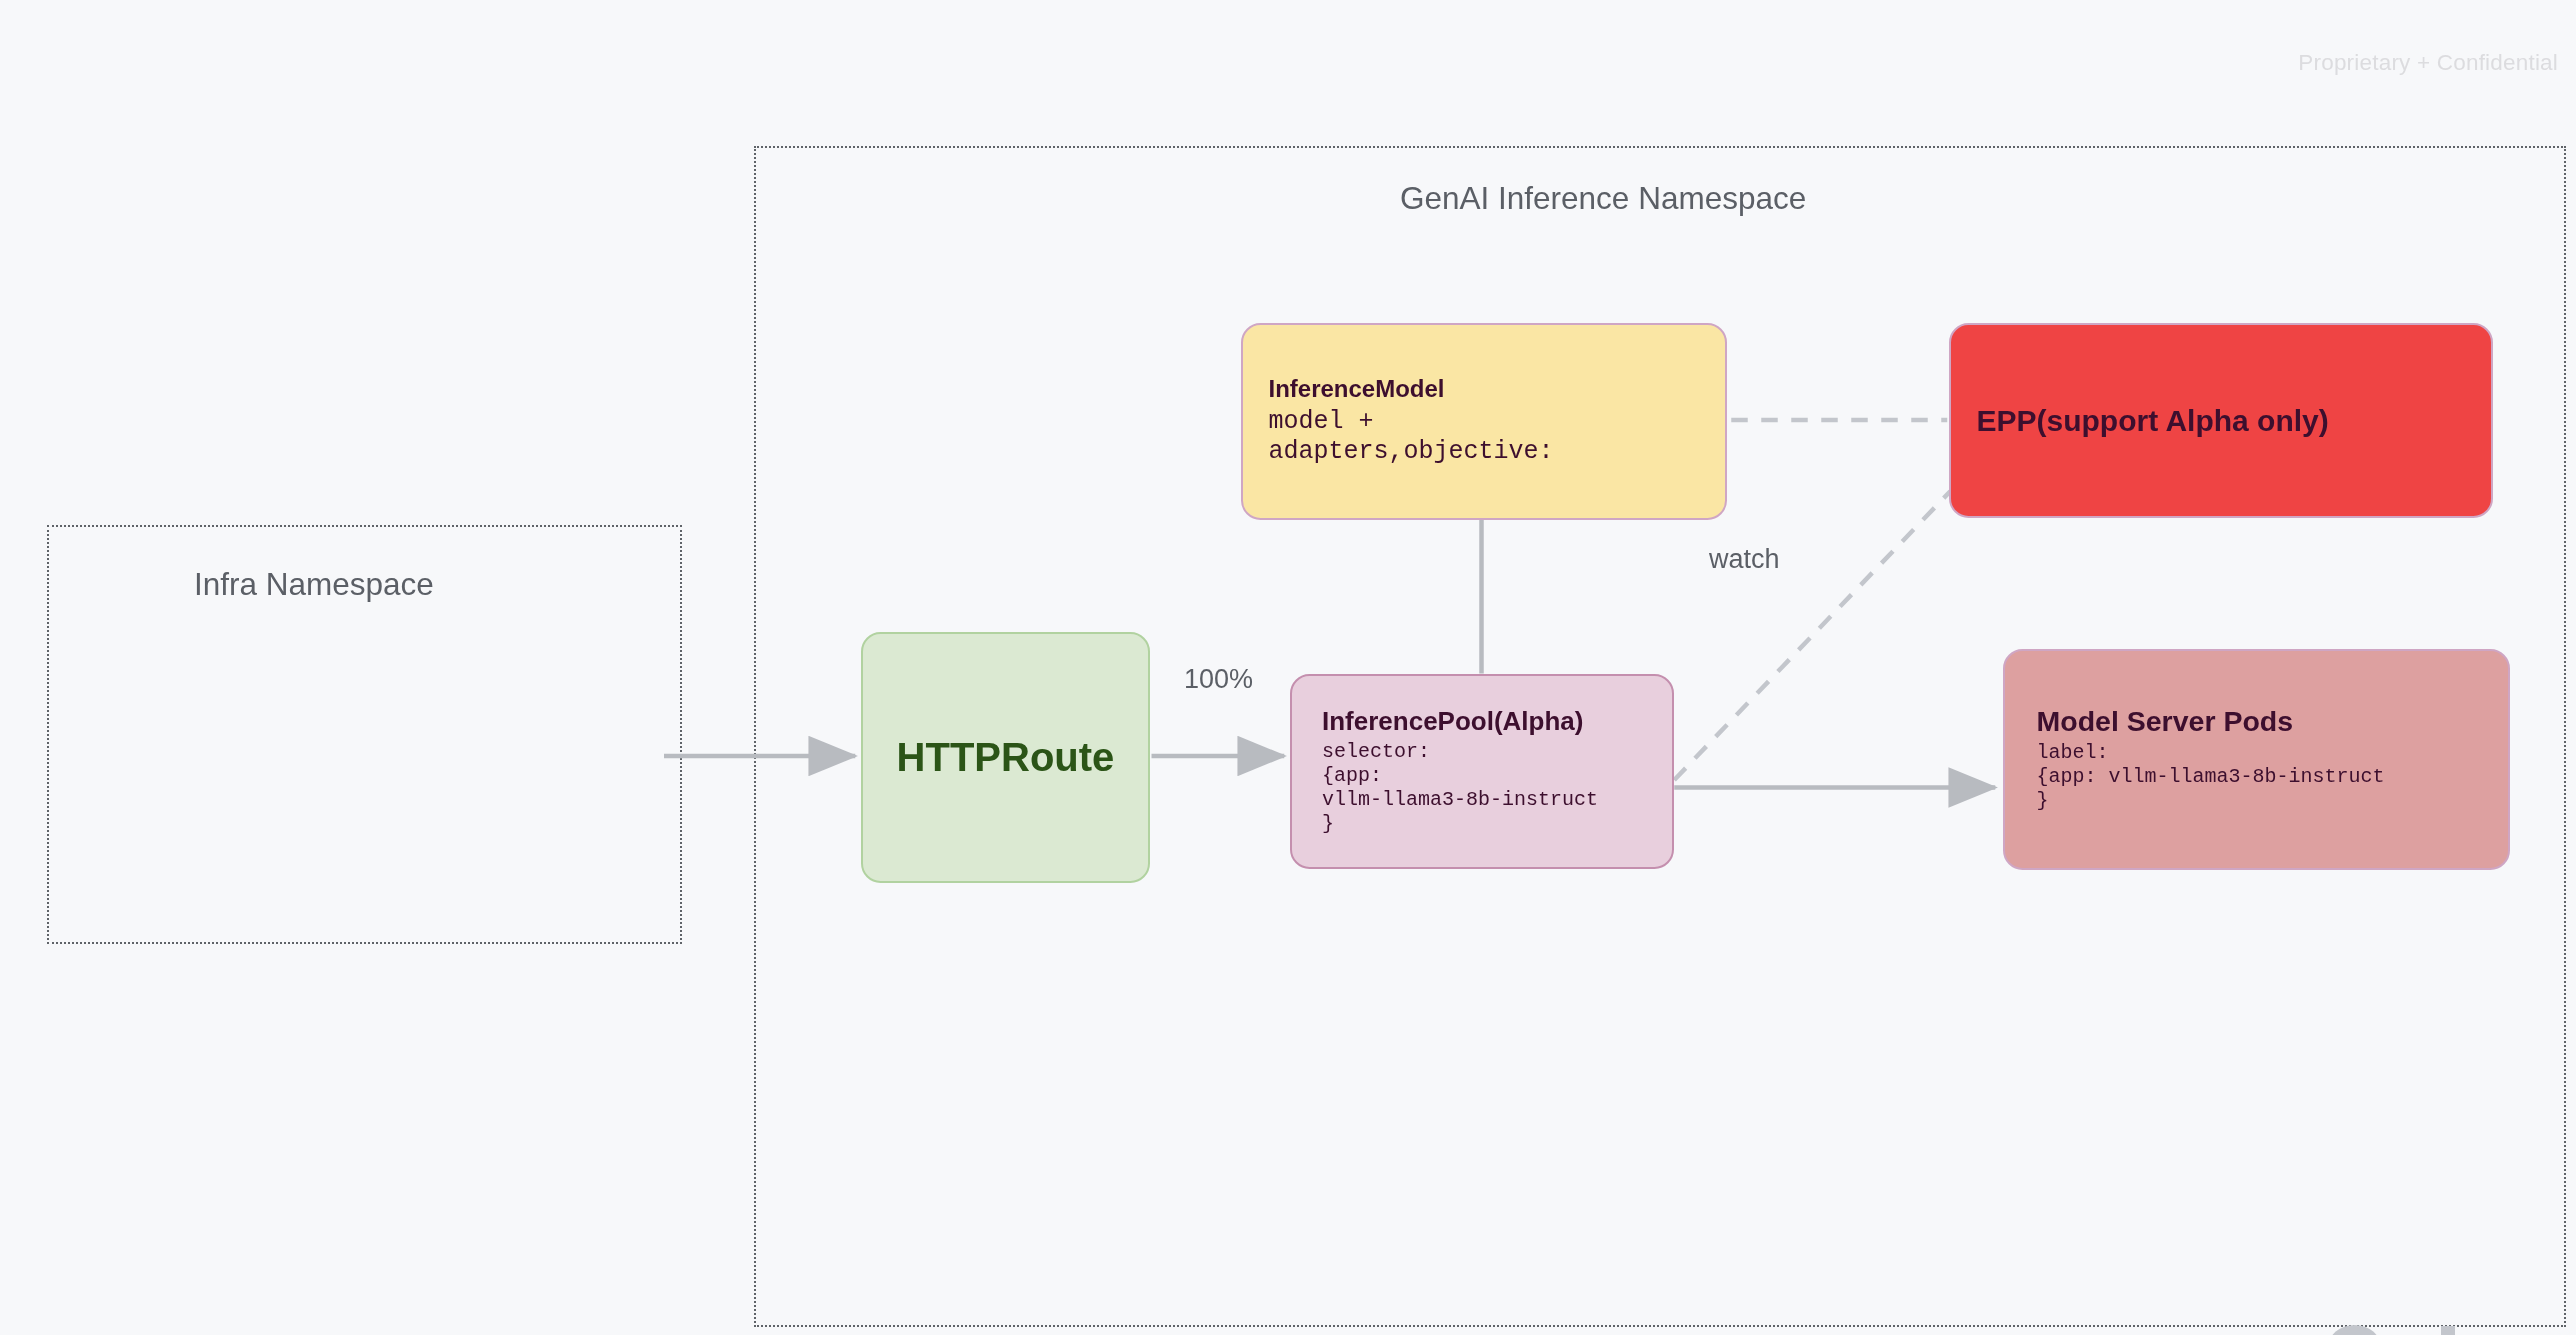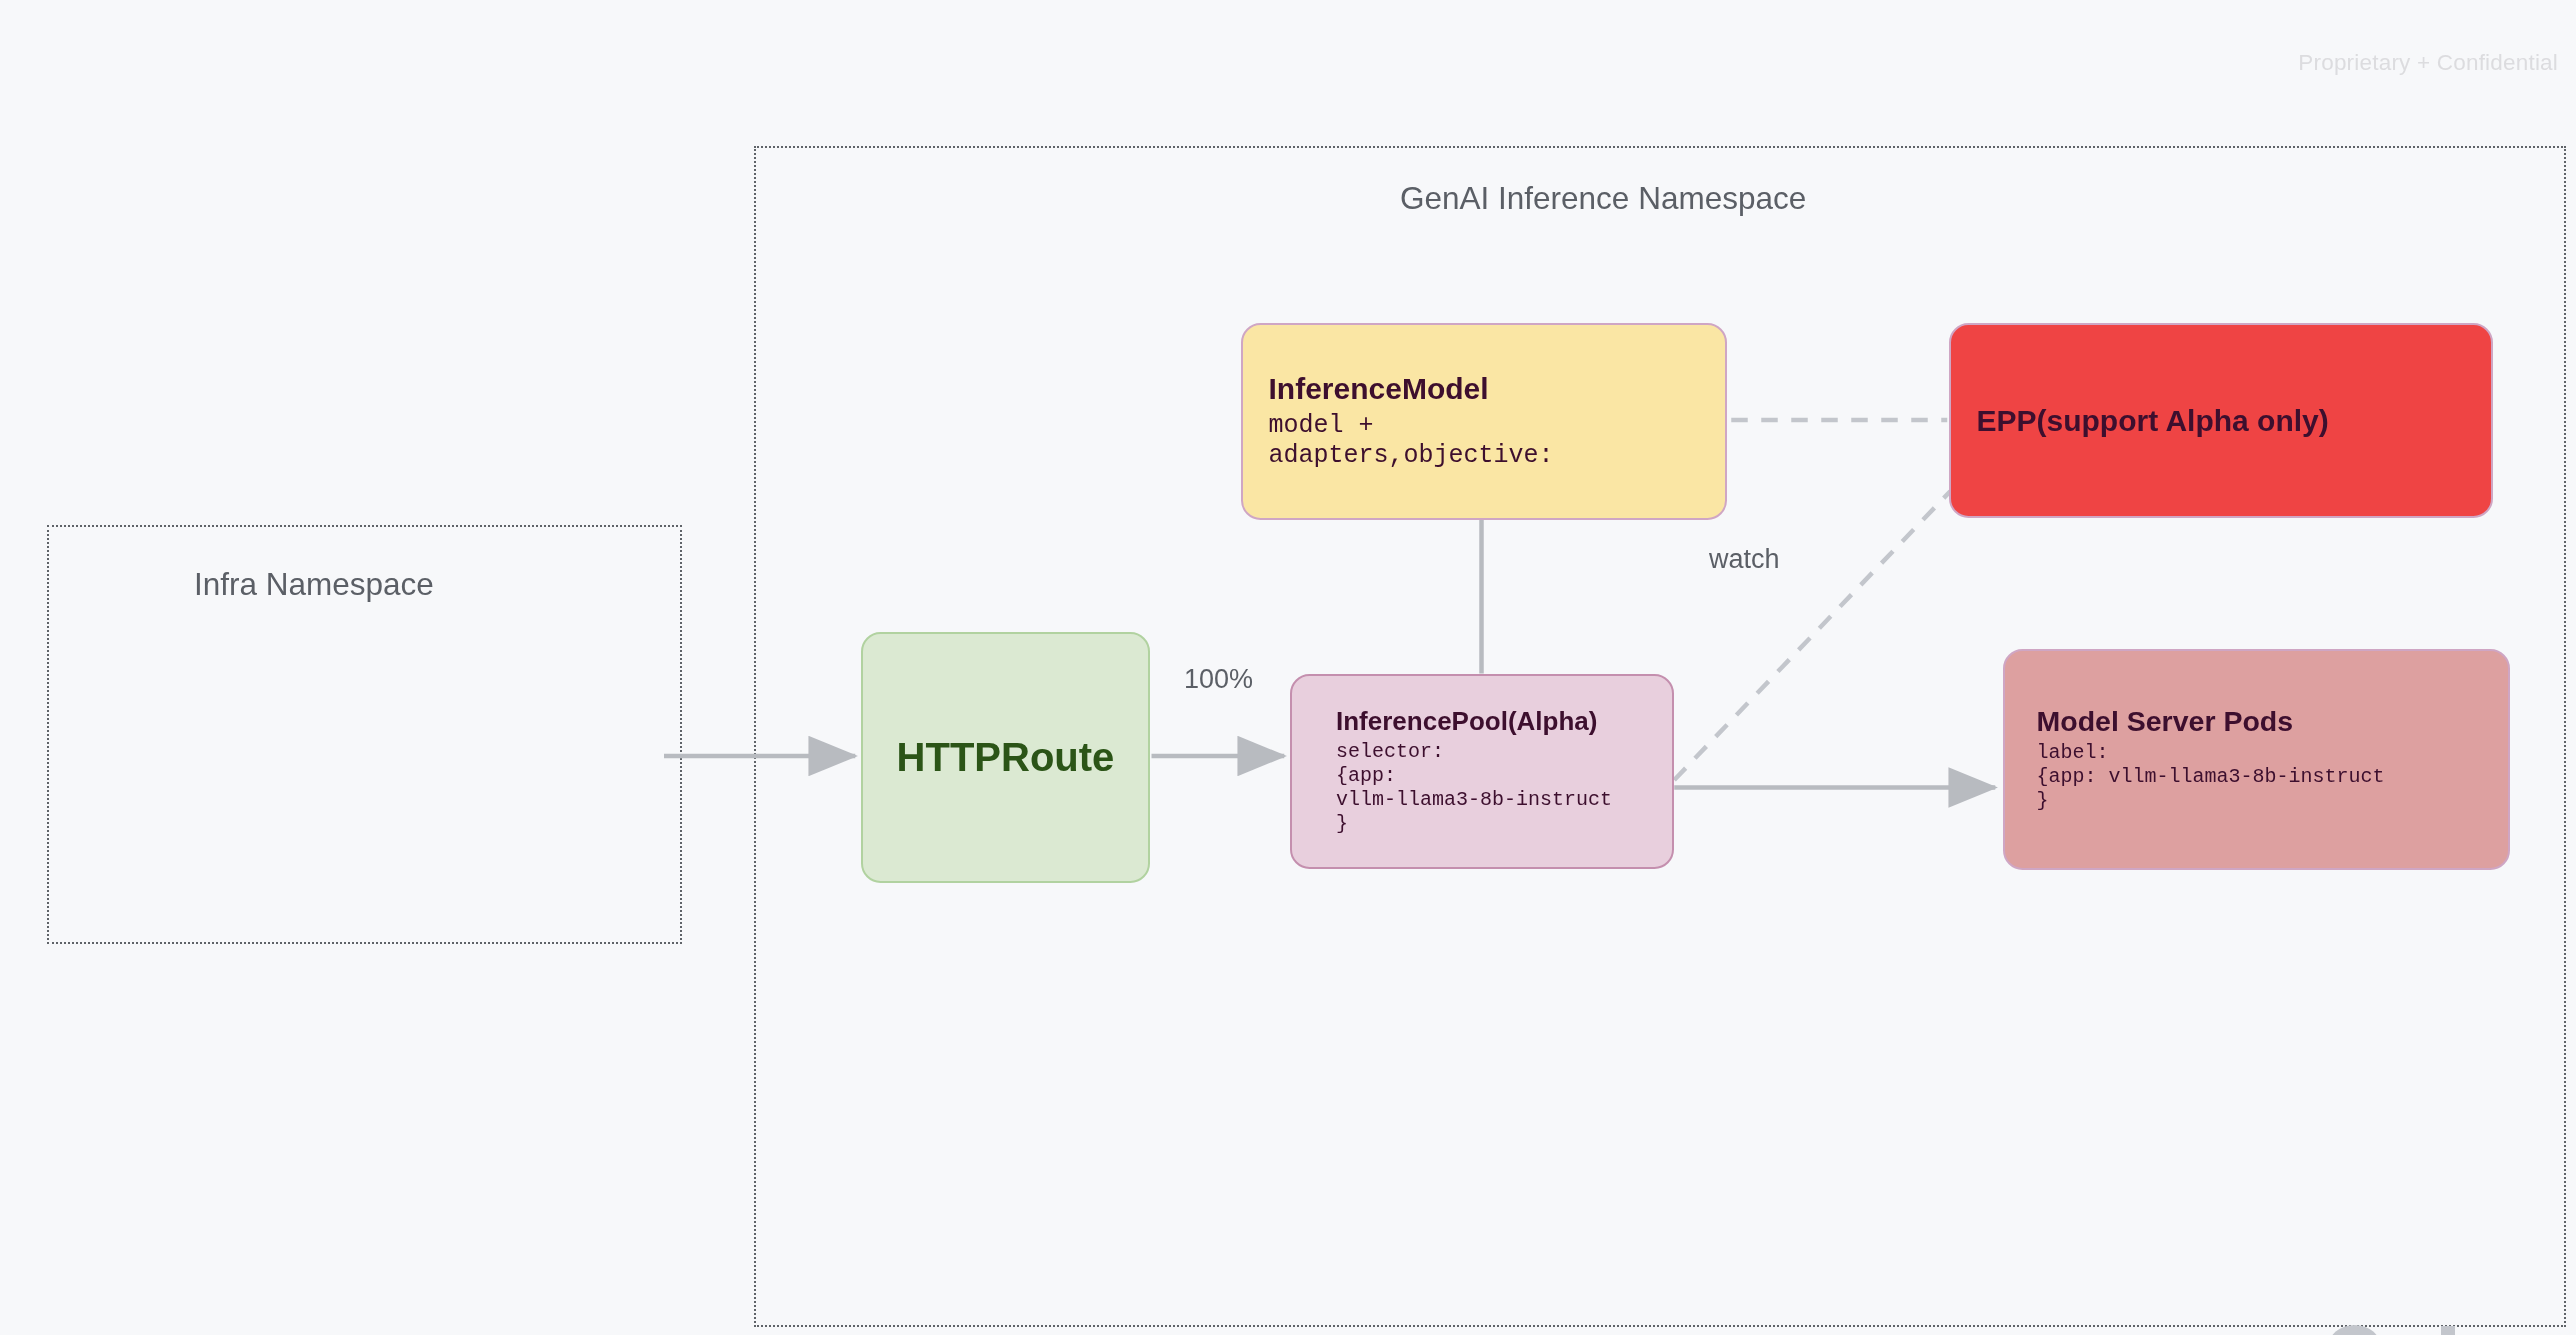--- a/index.html
+++ b/index.html
@@ -77,21 +77,21 @@
     background: #dbe9d2;
     border: 2.3px solid #b1d2a0;
     justify-content: center;
   }
   .n-httproute .node-title { color: #2b5417; font-size: 40px; }
 
   .n-inferencemodel {
     background: #fae6a4;
     border: 2.3px solid #cfa6c4;
   }
-  .n-inferencemodel .node-title { color: #3d0f2e; font-size: 30px; margin-bottom: 4.5px; }
+  .n-inferencemodel .node-title { color: #3d0f2e; font-size: 24px; margin-bottom: 4.5px; }
   .n-inferencemodel .node-body  { color: #3d0f2e; font-size: 25px; }
 
   .n-epp {
     background: #ef4444;
     border: 2.3px solid #cfa6c4;
     justify-content: center;
   }
   .n-epp .node-title { color: #3d0f2e; font-size: 30px; }
 
   .n-inferencepool {
@@ -191,21 +191,21 @@
   <div class="node n-inferencemodel" style="left:1241px; top:323px; width:486px; height:197px;">
     <div class="node-title">InferenceModel</div>
     <div class="node-body">model +
 adapters,objective:</div>
   </div>
 
   <div class="node n-epp" style="left:1949px; top:323px; width:544px; height:195px; align-items:flex-start;">
     <div class="node-title">EPP(support Alpha only)</div>
   </div>
 
-  <div class="node n-inferencepool" style="left:1290px; top:674px; width:384px; height:195px; padding:0 44px;">
+  <div class="node n-inferencepool" style="left:1290px; top:674px; width:384px; height:195px; padding:0 30px;">
     <div class="node-title">InferencePool(Alpha)</div>
     <div class="node-body">selector:
 {app:
 vllm-llama3-8b-instruct
 }</div>
   </div>
 
   <div class="node n-modelserverpods" style="left:2003px; top:649px; width:507px; height:221px; padding:0 31.5px;">
     <div class="node-title">Model Server Pods</div>
     <div class="node-body">label:

